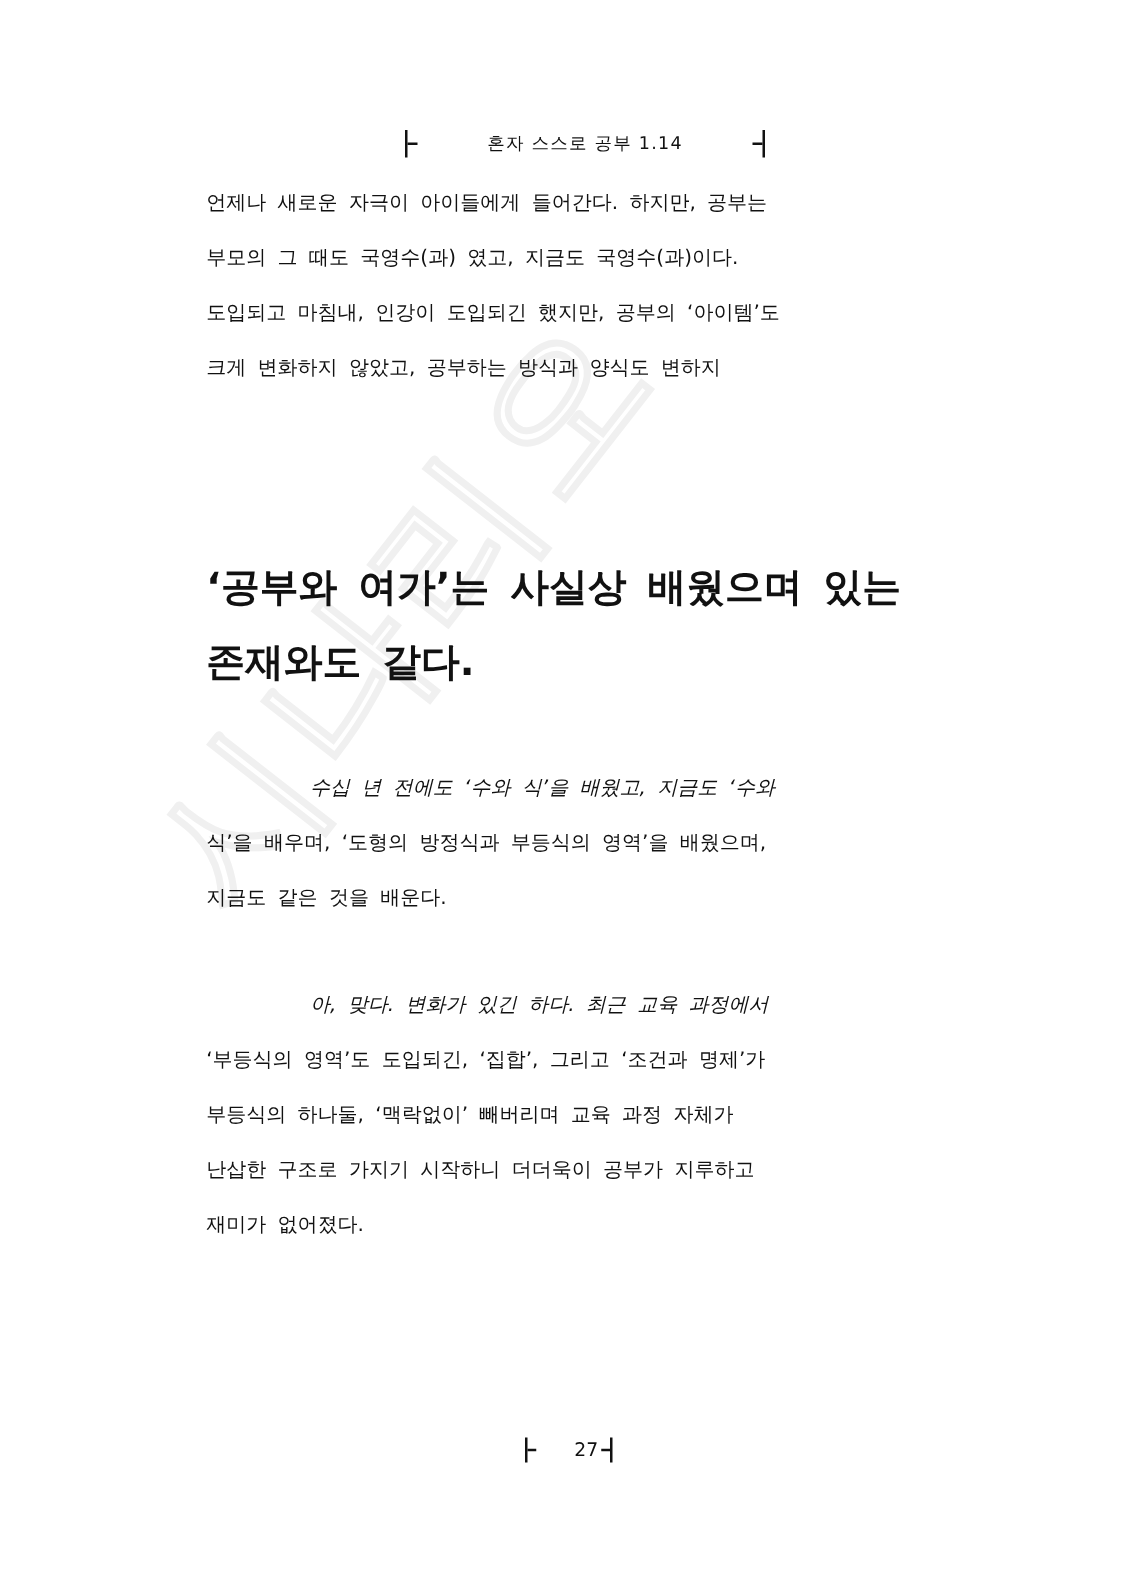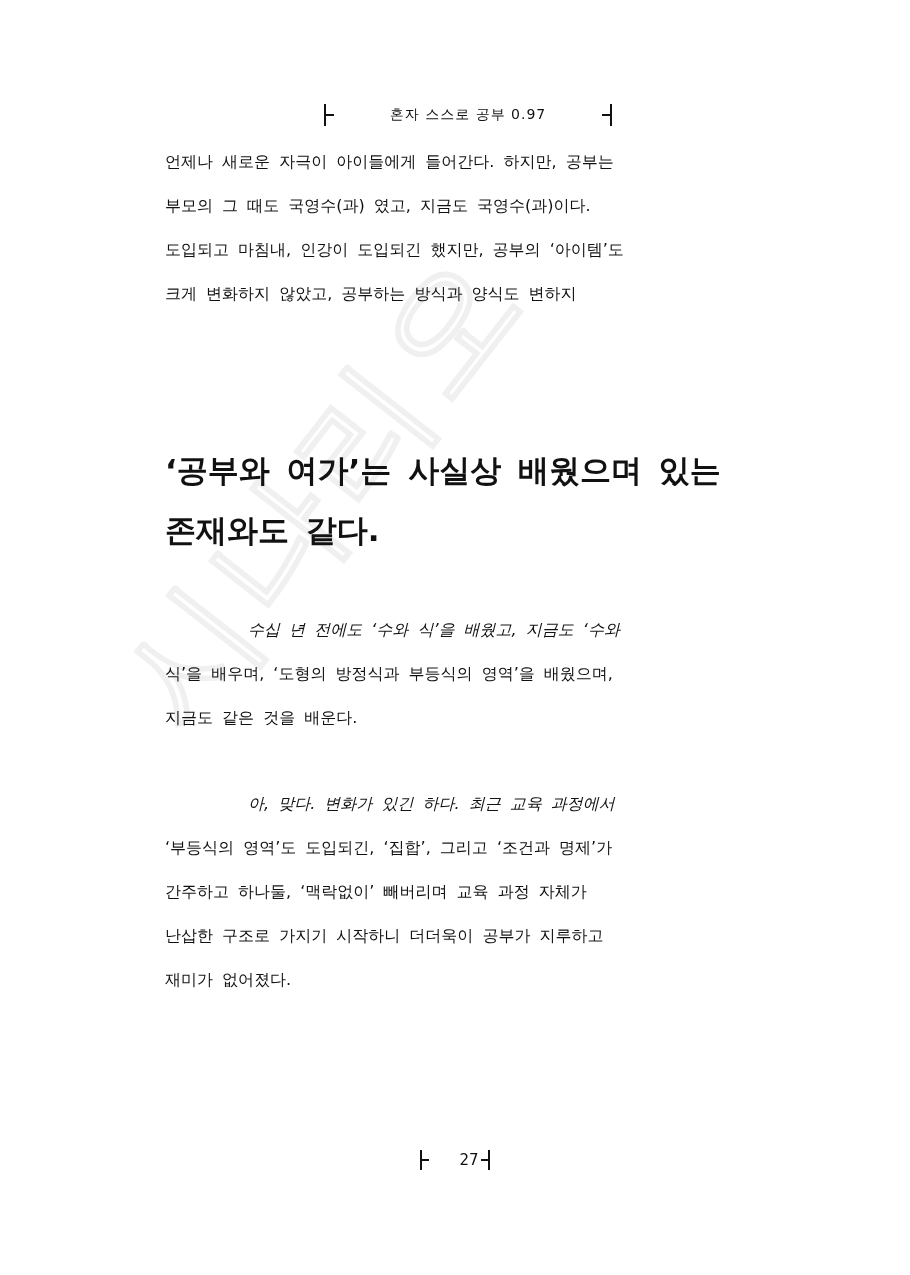--- a/index.html
+++ b/index.html
@@ -140,21 +140,21 @@
 
 <div class="page">
 
   <div class="watermark">시나리오</div>
 
   <div class="running-header">
     <span class="bracket left">
       <span class="v"></span>
         <span class="h"></span>
     </span>
-    <span class="running-title">혼자 스스로 공부 0.97</span>
+    <span class="running-title">혼자 스스로 공부 1.14</span>
     <span class="bracket right">
       <span class="v"></span>
         <span class="h"></span>
     </span>
   </div>
 
   <p class="para p1">
     <span class="line">언제나 새로운 자극이 아이들에게 들어간다. 하지만, 공부는</span>
     <span class="line">부모의 그 때도 국영수(과) 였고, 지금도 국영수(과)이다.</span>
     <span class="line">도입되고 마침내, 인강이 도입되긴 했지만, 공부의 ‘아이템’도</span>
@@ -168,21 +168,21 @@
 
   <p class="para p2">
     <span class="line indent">수십 년 전에도 ‘수와 식’을 배웠고, 지금도 ‘수와</span>
     <span class="line">식’을 배우며, ‘도형의 방정식과 부등식의 영역’을 배웠으며,</span>
     <span class="line">지금도 같은 것을 배운다.</span>
   </p>
 
   <p class="para p3">
     <span class="line indent">아, 맞다. 변화가 있긴 하다. 최근 교육 과정에서</span>
     <span class="line">‘부등식의 영역’도 도입되긴, ‘집합’, 그리고 ‘조건과 명제’가</span>
-    <span class="line">간주하고 하나둘, ‘맥락없이’ 빼버리며 교육 과정 자체가</span>
+    <span class="line">부등식의 하나둘, ‘맥락없이’ 빼버리며 교육 과정 자체가</span>
     <span class="line">난삽한 구조로 가지기 시작하니 더더욱이 공부가 지루하고</span>
     <span class="line">재미가 없어졌다.</span>
   </p>
 
   <div class="page-number">
     <span class="pn-wrap">
       <span class="bracket left">
         <span class="v"></span>
           <span class="h"></span>
       </span>

